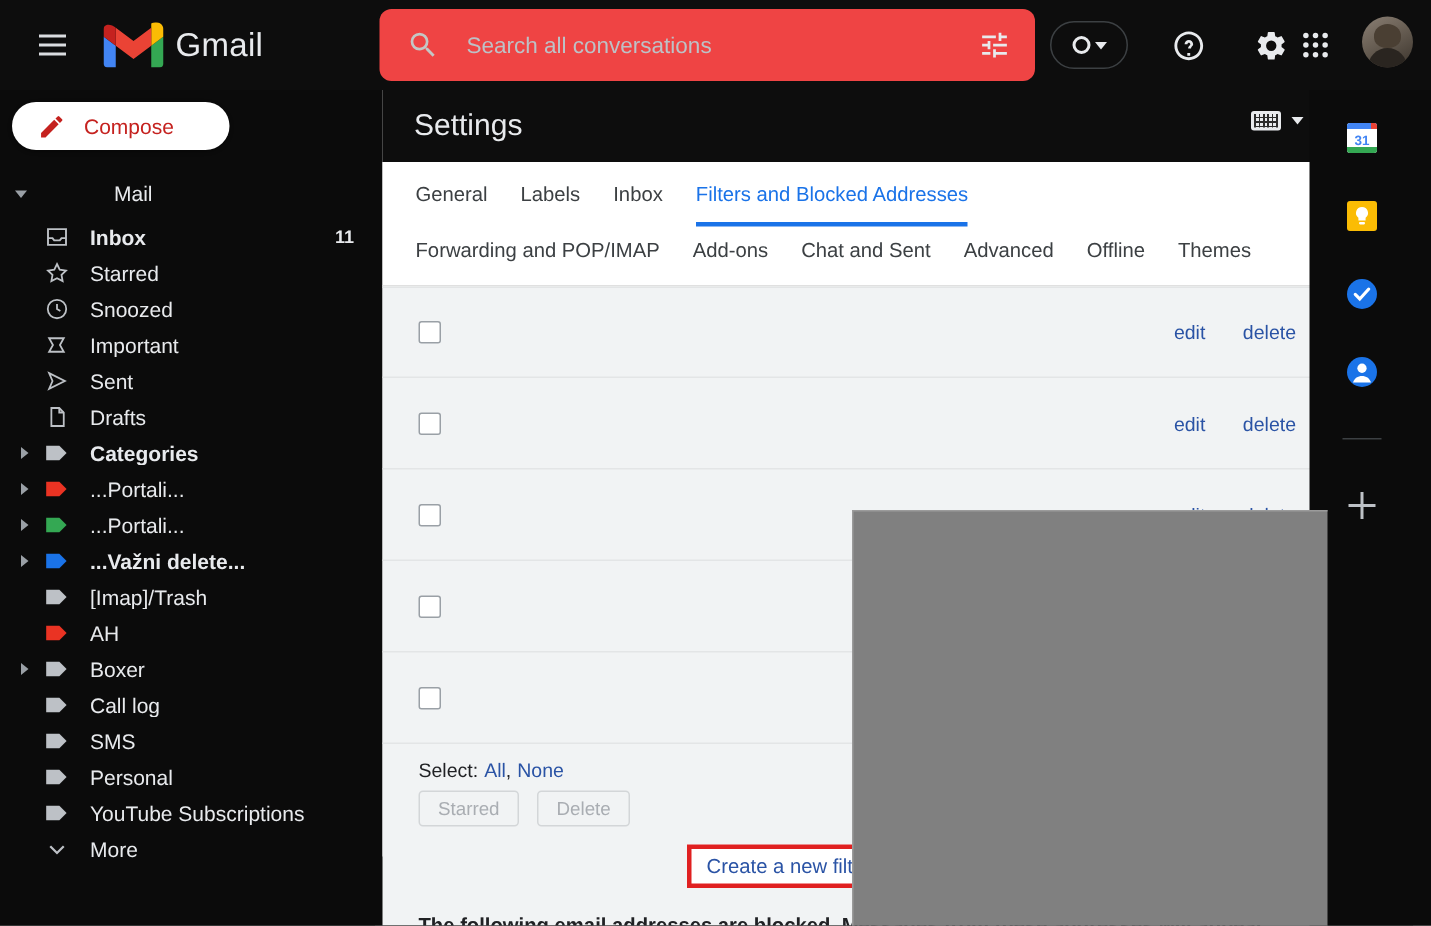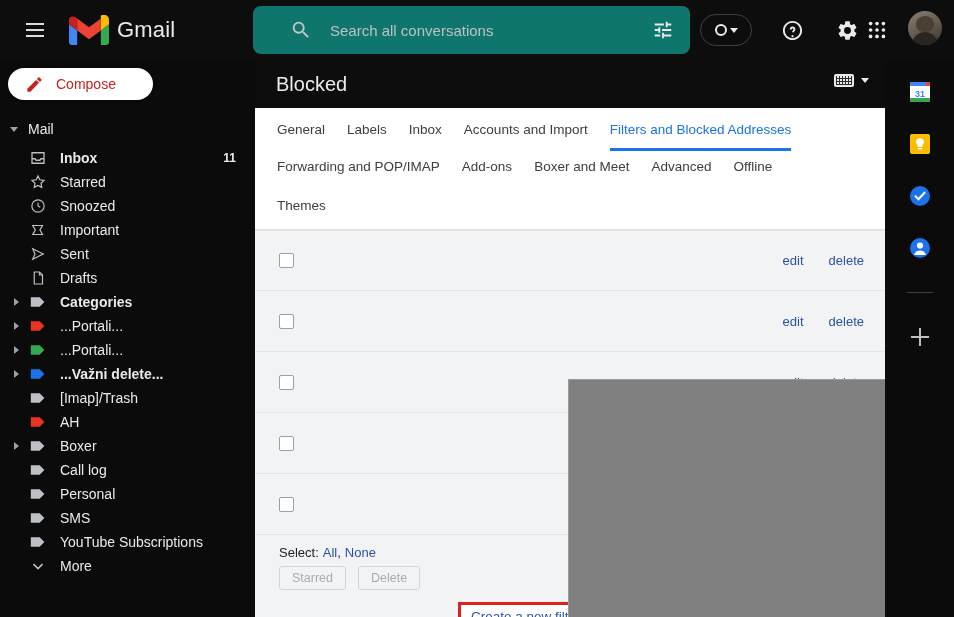--- a/index.html
+++ b/index.html
@@ -26,22 +26,22 @@
 
   .brand { display: flex; align-items: center; margin-left: 10px; cursor: pointer; }
   .gmail-logo { width: 40px; height: 30px; }
   .brand-name {
     color: #e8eaed; font-size: 22px; letter-spacing: .2px; margin-left: 8px;
   }
 
   .searchwrap {
     position: absolute; left: 253px; top: 6px;
     width: 437px; height: 48px;
-    background: #0f766e; border-radius: 8px;
-    display: flex; align-items: center; padding-left: 19px;
+    background: #ef4444; border-radius: 8px;
+    display: flex; align-items: center;
   }
   .search-icon { margin-left: 18px; display: flex; color: #c4c7c5; }
   .search-input {
     flex: 1; background: transparent; border: none; outline: none;
     color: #e8eaed; font-size: 15px; margin-left: 18px;
     font-family: "Liberation Sans", sans-serif;
   }
   .search-input::placeholder { color: #bdc1c6; }
   .filter-icon { margin-right: 16px; display: flex; color: #e8eaed; cursor: pointer; }
 
@@ -98,21 +98,21 @@
     background: #ffffff; border-radius: 24px; cursor: pointer;
     box-shadow: 0 1px 3px rgba(0,0,0,.4);
   }
   .compose-icon { margin-left: 17px; display: flex; }
   .compose-label {
     margin-left: 12px; font-size: 14px; font-weight: 500; color: #c5221f;
   }
 
   .section-head {
     display: flex; align-items: center; height: 26px;
-    margin-top: 16px; padding-left: 10px; cursor: pointer;
+    margin-top: 16px; padding-left: 10px; cursor: pointer; gap: 48px;
   }
   .section-caret {
     width: 0; height: 0; border-left: 4px solid transparent;
     border-right: 4px solid transparent; border-top: 5px solid #9aa0a6;
     margin-right: 10px;
   }
   .section-title { color: #e8eaed; font-size: 14px; }
 
   .navlist { margin-top: 4px; }
   .navitem {
@@ -232,21 +232,21 @@
   .createlink { color: #2a53a5; font-size: 13.5px; cursor: pointer; }
   .importlink { color: #2a53a5; font-size: 13.5px; cursor: pointer; }
 
   .blocked-note {
     padding: 16px 24px 0 24px; font-size: 13.5px;
     font-weight: 700; color: #202124; line-height: 18px;
   }
 
   
   .rightrail {
-    position: absolute; right: 0; top: 60px;
+    position: absolute; right: 12px; top: 60px;
     width: 69px; height: 557px; background: #0b0b0b;
     display: flex; flex-direction: column; align-items: center;
     padding-top: 20px; gap: 28px;
   }
   .rail-icon { width: 24px; height: 24px; cursor: pointer; position: relative; }
   .rail-divider { width: 26px; height: 1px; background: #3c4043; margin-top: 4px; }
   .rail-plus {
     width: 24px; height: 24px; position: relative; cursor: pointer; margin-top: 4px;
   }
   .rail-plus::before, .rail-plus::after {
@@ -482,30 +482,30 @@
         </span>
         <span class="nav-label">Call log</span>
       </div>
       <div class="navitem">
         <span class="expander"></span>
         <span class="nav-icon">
           <svg class="label-tag" viewBox="0 0 20 14">
             <path d="M1 1h11l6 6-6 6H1z" fill="#bdc1c6"></path>
           </svg>
         </span>
+        <span class="nav-label">SMS</span>
+      </div>
+      <div class="navitem">
+        <span class="expander"></span>
+        <span class="nav-icon">
+          <svg class="label-tag" viewBox="0 0 20 14">
+            <path d="M1 1h11l6 6-6 6H1z" fill="#bdc1c6"></path>
+          </svg>
+        </span>
         <span class="nav-label">Personal</span>
-      </div>
-      <div class="navitem">
-        <span class="expander"></span>
-        <span class="nav-icon">
-          <svg class="label-tag" viewBox="0 0 20 14">
-            <path d="M1 1h11l6 6-6 6H1z" fill="#bdc1c6"></path>
-          </svg>
-        </span>
-        <span class="nav-label">SMS</span>
       </div>
       <div class="navitem">
         <span class="expander"></span>
         <span class="nav-icon">
           <svg class="label-tag" viewBox="0 0 20 14">
             <path d="M1 1h11l6 6-6 6H1z" fill="#bdc1c6"></path>
           </svg>
         </span>
         <span class="nav-label">YouTube Subscriptions</span>
       </div>
@@ -517,39 +517,38 @@
           </svg>
         </span>
         <span class="nav-label">More</span>
       </div>
     </div>
 </div>
 
 <div class="main">
 
   <div class="settings-header">
-    <span class="settings-title">Blocked</span>
+    <span class="settings-title">Settings</span>
     <div class="kbd-tool">
       <span class="kbd-glyph"></span>
       <span class="caret-down"></span>
     </div>
   </div>
 
   <div class="tabs">
     <div class="tabrow first" id="tabrow1">
         <div class="tab">General</div>
         <div class="tab">Labels</div>
         <div class="tab">Inbox</div>
-        <div class="tab">Accounts and Import</div>
         <div class="tab active">Filters and Blocked Addresses</div>
       </div>
     <div class="tabrow second" id="tabrow2">
         <div class="tab">Forwarding and POP/IMAP</div>
         <div class="tab">Add-ons</div>
-        <div class="tab">Boxer and Meet</div>
+        <div class="tab">Chat and Sent</div>
         <div class="tab">Advanced</div>
         <div class="tab">Offline</div>
         <div class="tab">Themes</div>
       </div>
   </div>
 
   <div class="panel">
     <div id="filter-rows">
         <div class="filter-row">
           <div class="fcheck"></div>

